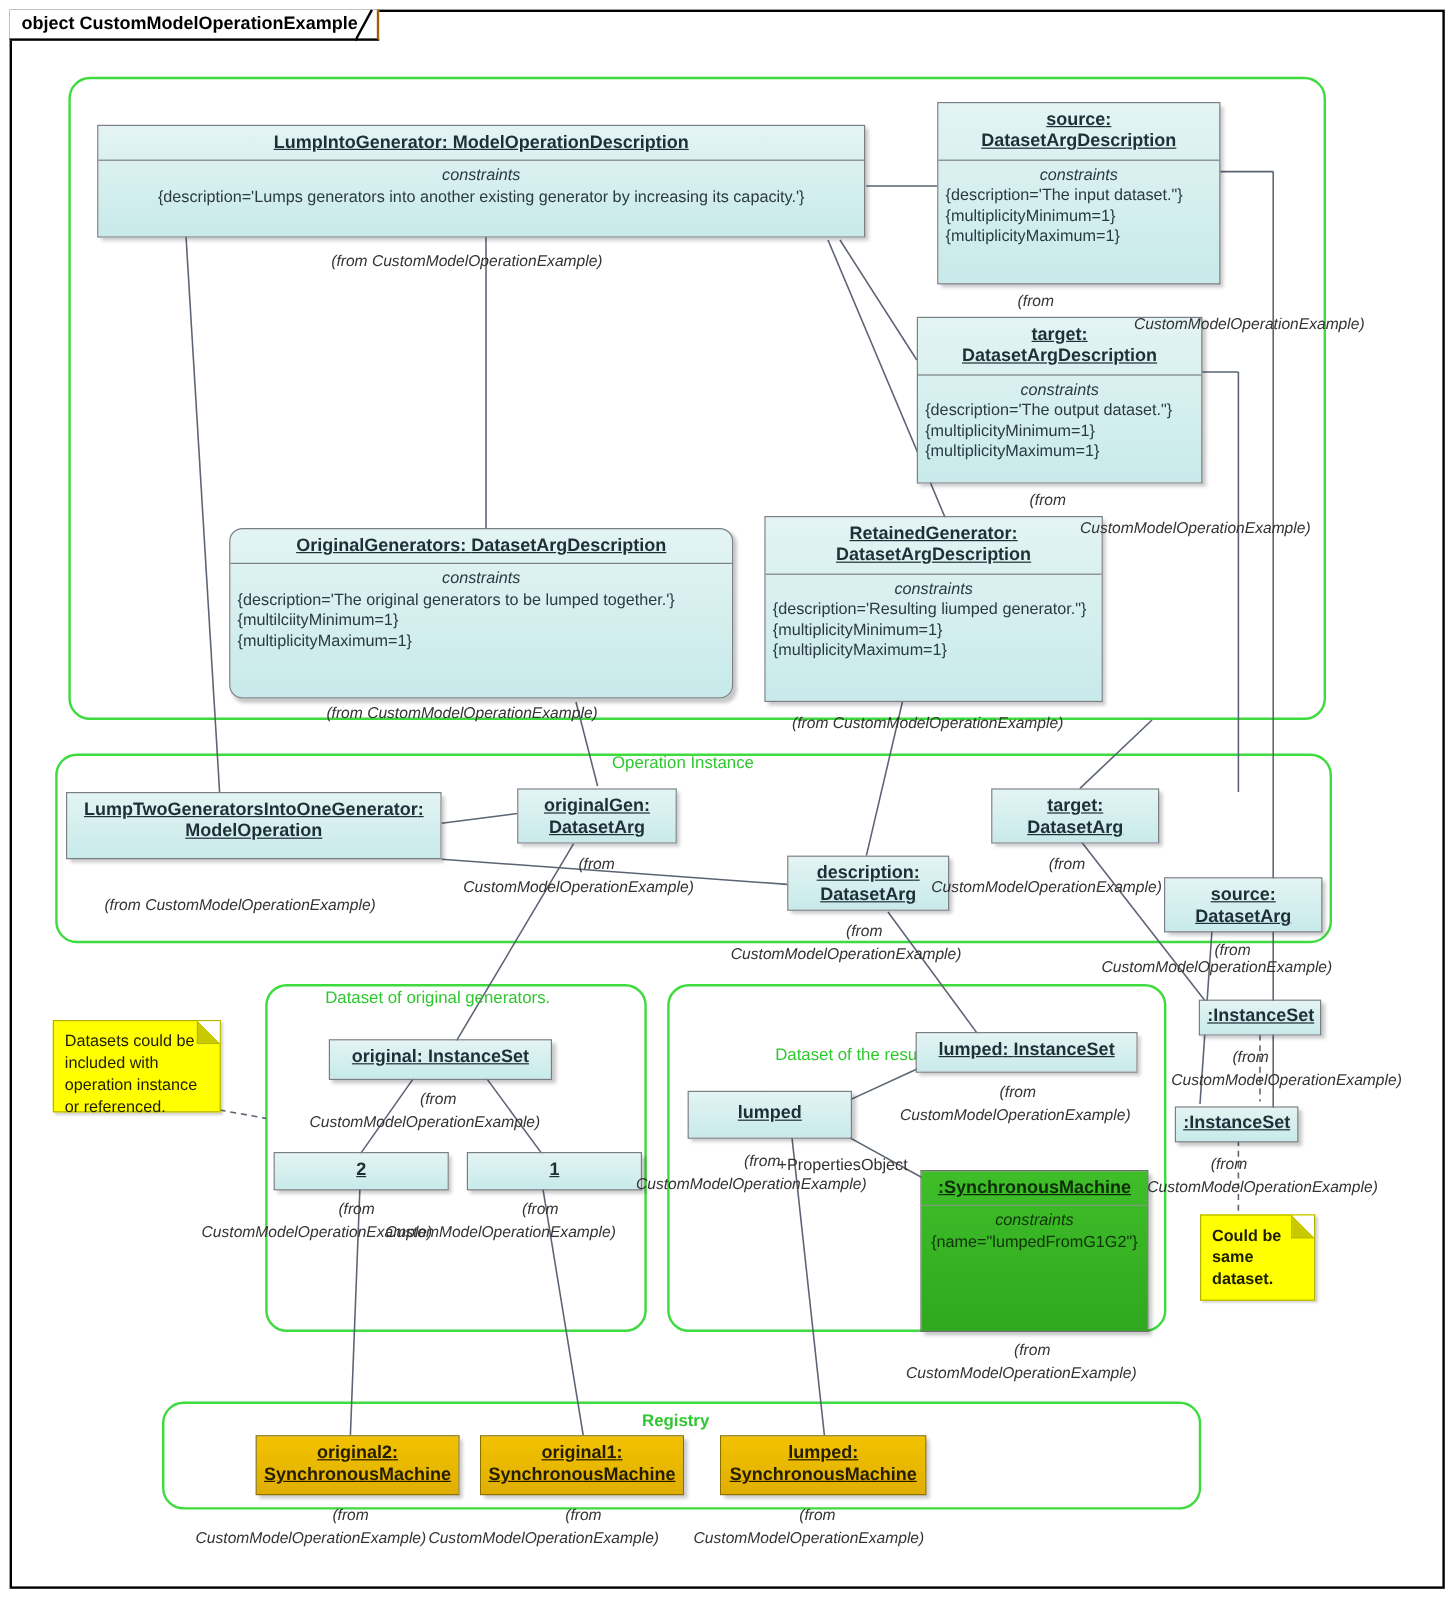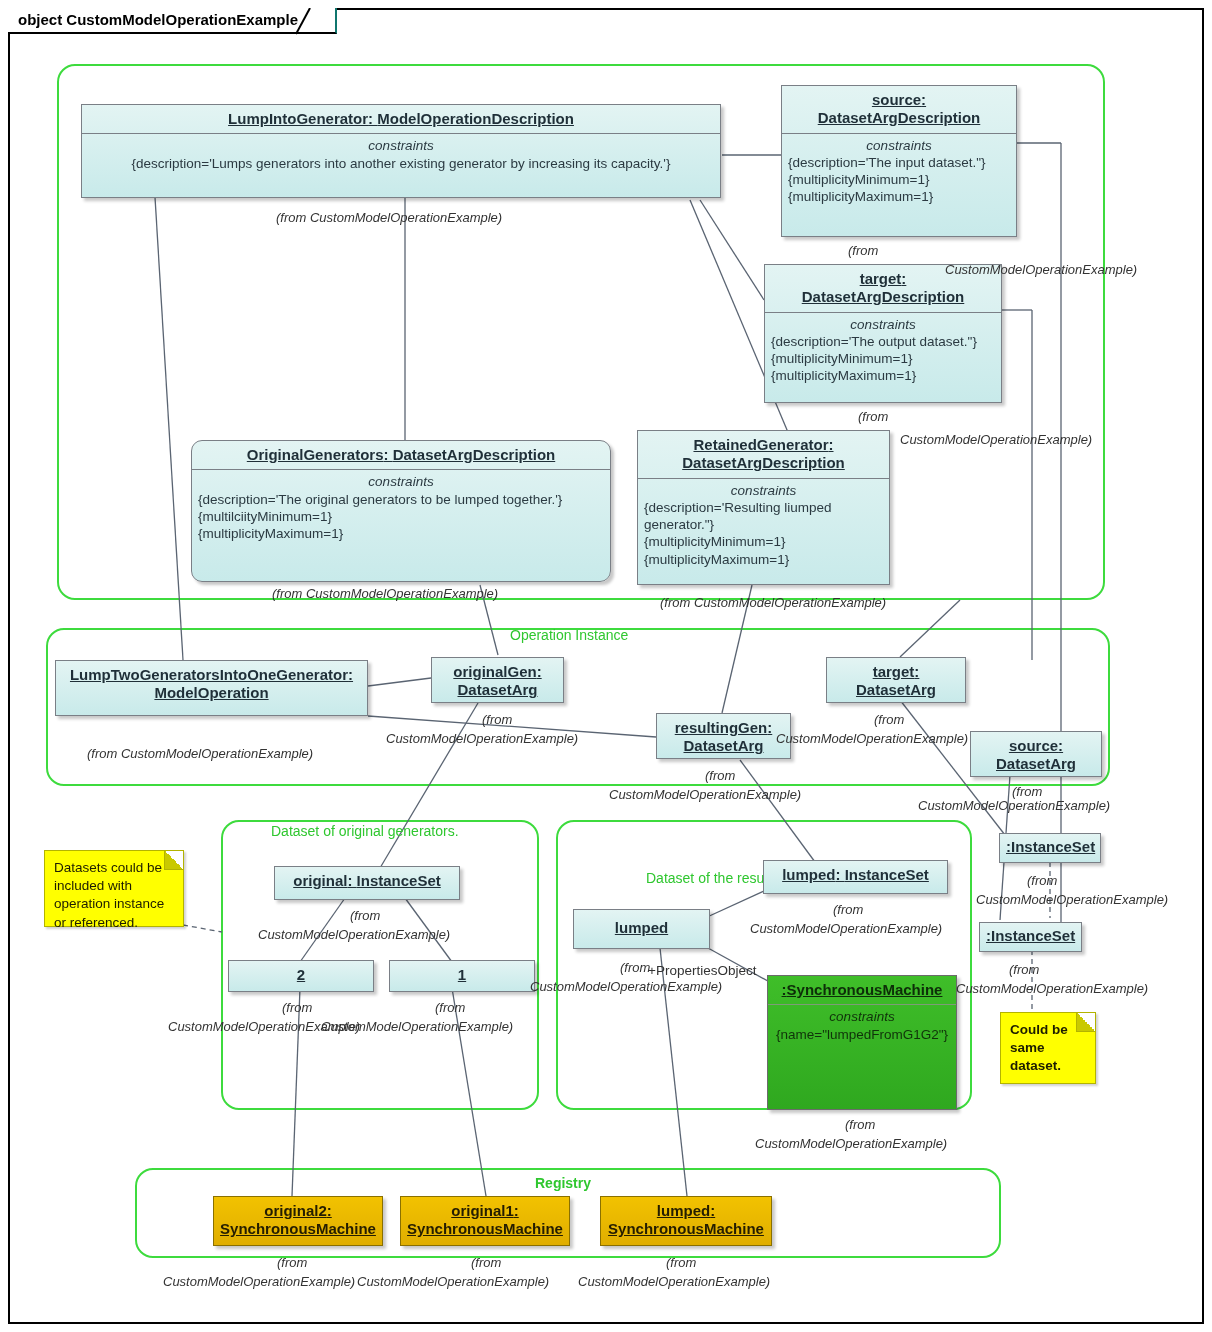--- a/index.html
+++ b/index.html
@@ -1,22 +1,22 @@
 <!DOCTYPE html>
 <html><head>
 <meta charset="utf-8">
 <style>
   html,body{margin:0;padding:0;background:#ffffff;}
   body{font-family:"Liberation Sans",sans-serif;}
   #canvas{position:relative;width:1212px;height:1332px;background:#fff;overflow:hidden;}
 
   
   .frame-border{position:absolute;left:8px;top:8px;width:1196px;height:1316px;border:2px solid #000;box-sizing:border-box;}
-  .frame-tab{position:absolute;left:8px;top:8px;height:26px;background:#fff;border-right:2px solid #0f766e;border-bottom:2px solid #000;
-             padding:3px 37px 3px 10px;font-size:15px;font-weight:bold;color:#000;box-sizing:border-box;white-space:nowrap;z-index:6;}
+  .frame-tab{position:absolute;left:8px;top:8px;height:26px;background:#fff;border-right:2px solid #a16207;border-bottom:2px solid #000;
+             padding:3px 16px 3px 10px;font-size:15px;font-weight:bold;color:#000;box-sizing:border-box;white-space:nowrap;z-index:6;}
   .frame-tab-corner{position:absolute;left:296px;top:8px;width:36px;height:36px;overflow:hidden;z-index:6;}
   .frame-tab-corner svg{display:block;}
 
   
   .group{position:absolute;border:2px solid #3ddb3d;border-radius:18px;box-sizing:border-box;background:transparent;}
   .group-label{position:absolute;color:#2fc72f;font-size:14px;white-space:nowrap;z-index:3;background:transparent;}
 
   
   .obj{position:absolute;box-sizing:border-box;border:1px solid #7a7f86;
        background:linear-gradient(180deg,#e3f4f3 0%,#c8eaea 100%);
@@ -178,21 +178,21 @@
     <div class="sep"></div>
     <div class="body">
       <div class="ctitle">constraints</div>
       <div>{description='The original generators to be lumped together.'}</div>
       <div>{multilciityMinimum=1}</div>
       <div>{multiplicityMaximum=1}</div>
     </div>
   </div>
   <div class="from" style="left:272px;top:586px;">(from CustomModelOperationExample)</div>
 
-  <div class="obj" style="left:637px;top:430px;width:253px;height:155px;">
+  <div class="obj" style="left:637px;top:430px;width:282px;height:155px;">
     <div class="hdr">
       <u><span>RetainedGenerator</span>:<br><span>DatasetArgDescription</span></u>
     </div>
     <div class="sep"></div>
     <div class="body">
       <div class="ctitle">constraints</div>
       <div>{description='Resulting liumped generator."}</div>
       <div>{multiplicityMinimum=1}</div>
       <div>{multiplicityMaximum=1}</div>
     </div>
@@ -216,21 +216,21 @@
   </div>
   <div class="from" style="left:482px;top:712px;">
     <span>(from</span>
   </div>
   <div class="from" style="left:386px;top:731px;">
     <span>CustomModelOperationExample)</span>
   </div>
 
   <div class="obj" style="left:656px;top:713px;width:135px;height:46px;">
     <div class="hdr">
-      <u><span>resultingGen</span>:<br><span>DatasetArg</span></u>
+      <u><span>description</span>:<br><span>DatasetArg</span></u>
     </div>
   </div>
   <div class="from" style="left:705px;top:768px;">
     <span>(from</span>
   </div>
   <div class="from" style="left:609px;top:787px;">
     <span>CustomModelOperationExample)</span>
   </div>
 
   <div class="obj" style="left:826px;top:657px;width:140px;height:46px;">

